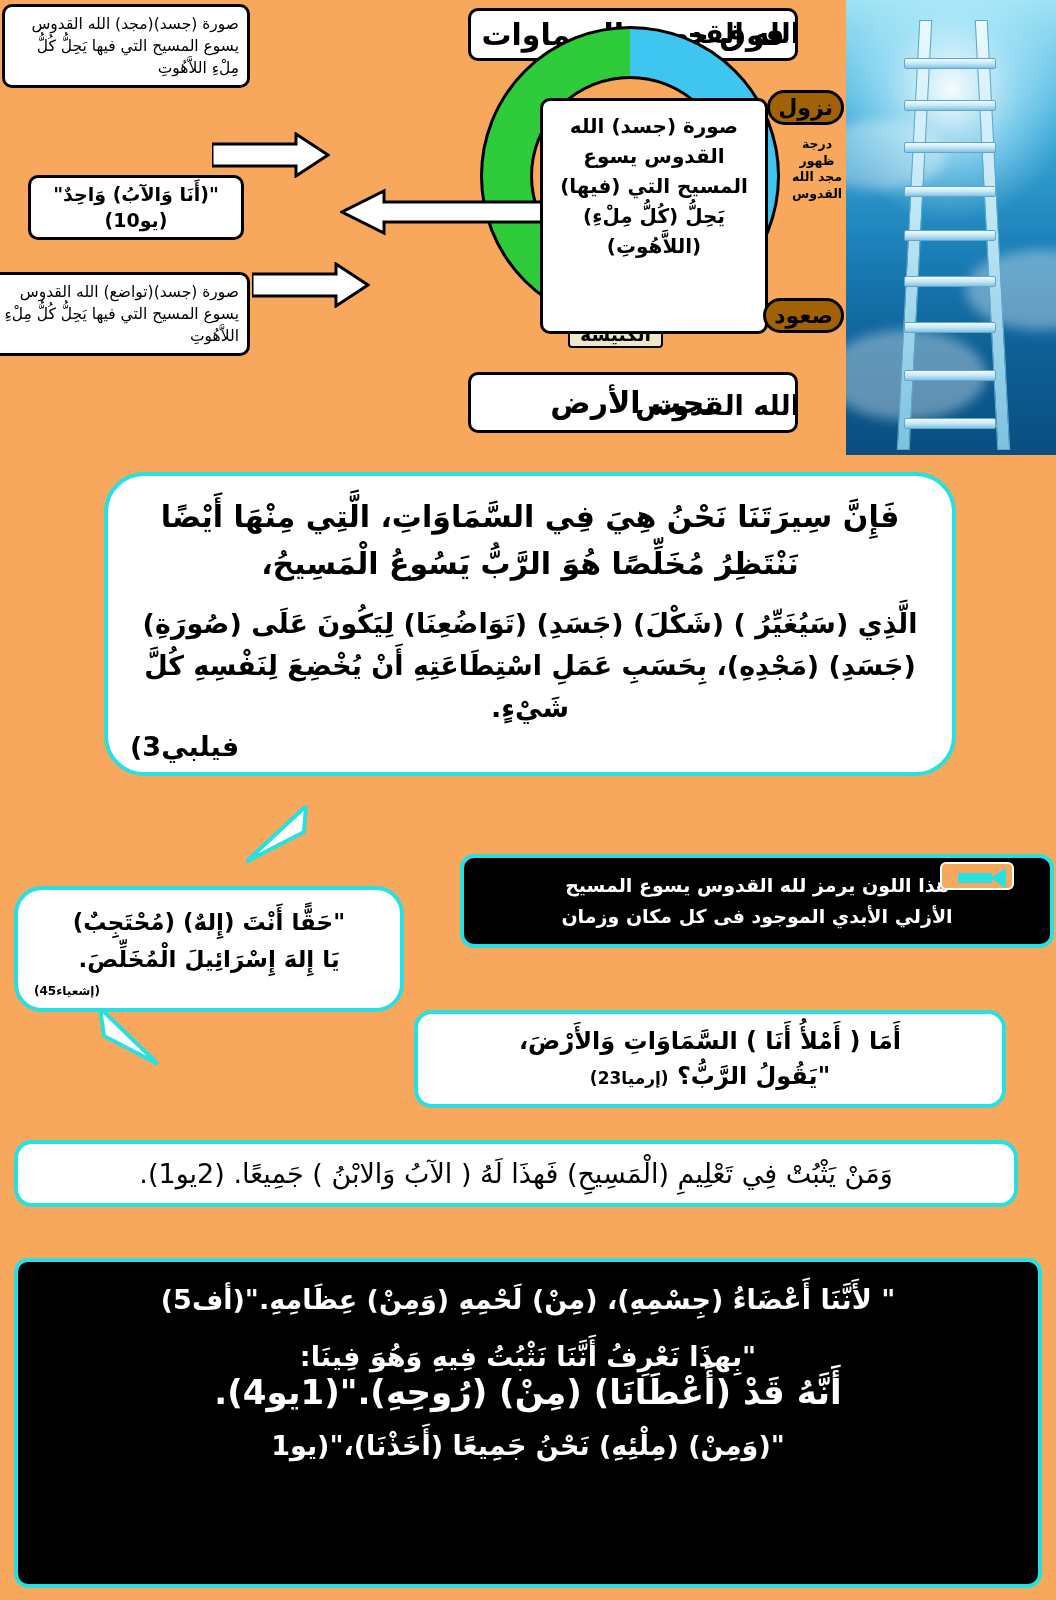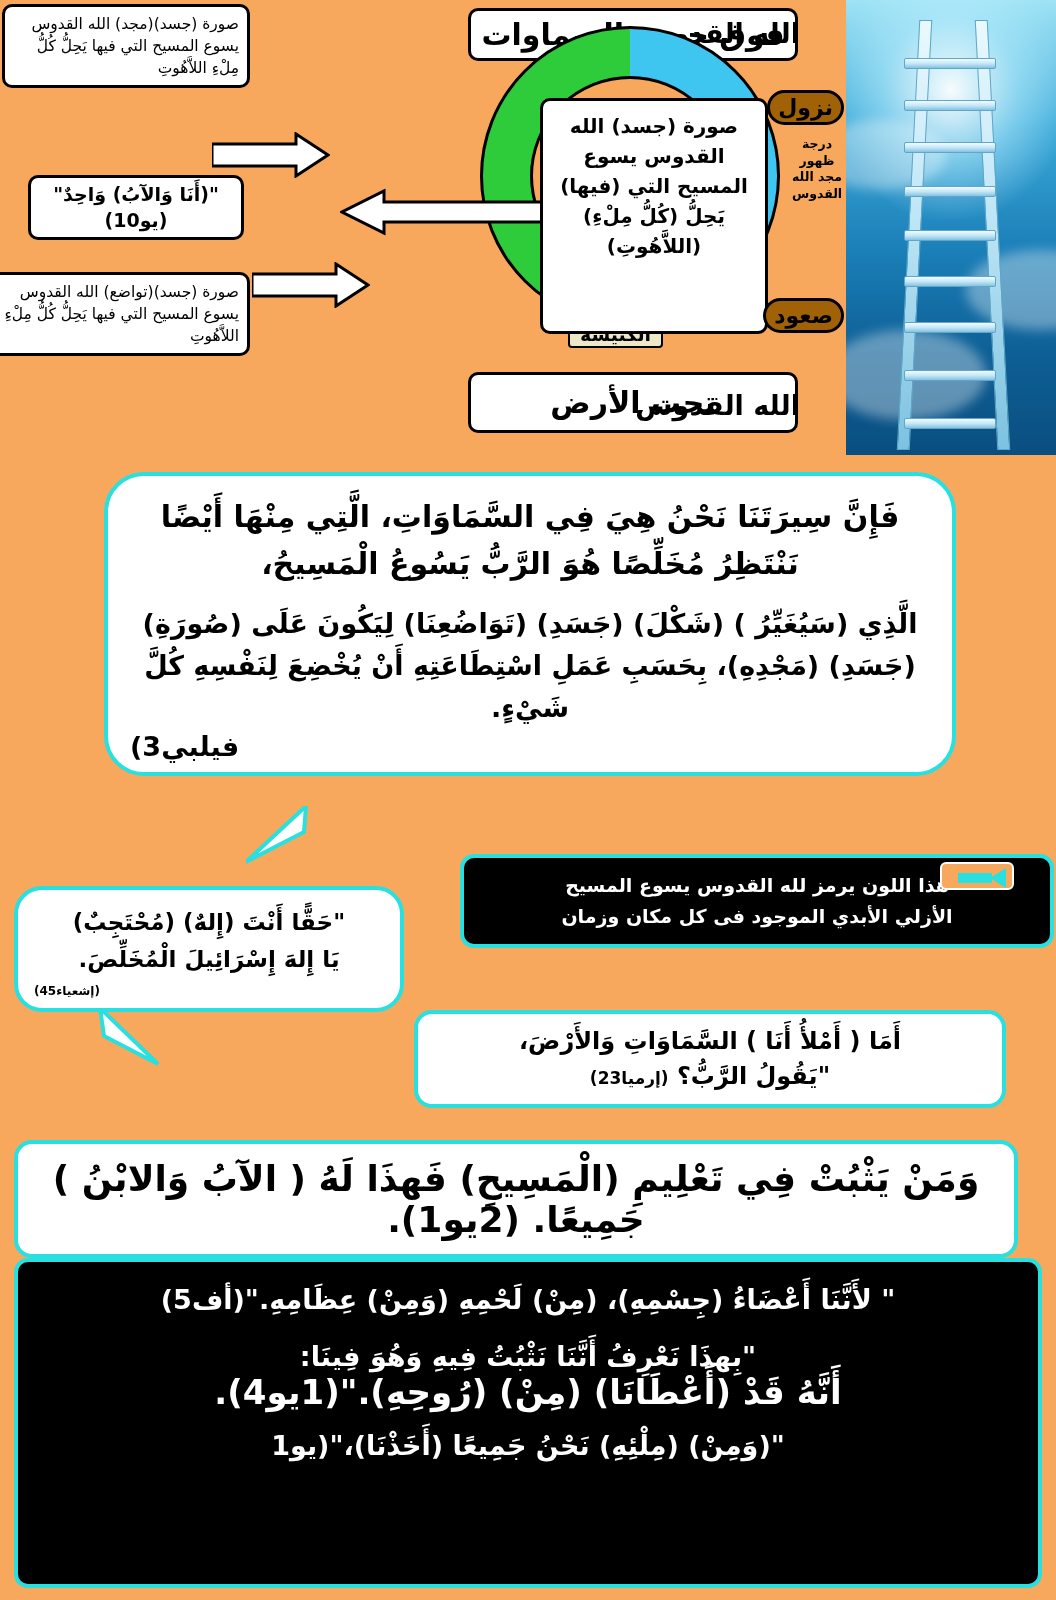--- a/index.html
+++ b/index.html
@@ -171,21 +171,21 @@
   }
   #box-jeremiah .l1 { font-size:24px; font-weight:bold; text-align:center; line-height:1.45; }
   #box-jeremiah .l2 { font-size:24px; font-weight:bold; text-align:center; line-height:1.45; }
   #box-jeremiah .ref { font-size:17px; font-weight:bold; }
 
   
   #box-john {
     position:absolute; left:14px; top:1140px; width:1004px; padding:14px 18px;
     border-radius:18px;
   }
-  #box-john .l { font-size:36px; font-weight:bold; text-align:center; }
+  #box-john .l { font-size:27px; font-weight:normal; text-align:center; }
 
   
   #box-bottom {
     position:absolute; left:14px; top:1258px; width:1028px; height:330px;
     padding:22px 22px;
     border-radius:14px;
   }
   #box-bottom .r1 { font-size:27px; font-weight:bold; text-align:center; }
   #box-bottom .r2 { font-size:27px; font-weight:bold; text-align:center; margin-top:26px; }
   #box-bottom .r3 { font-size:34px; font-weight:bold; text-align:center; }

